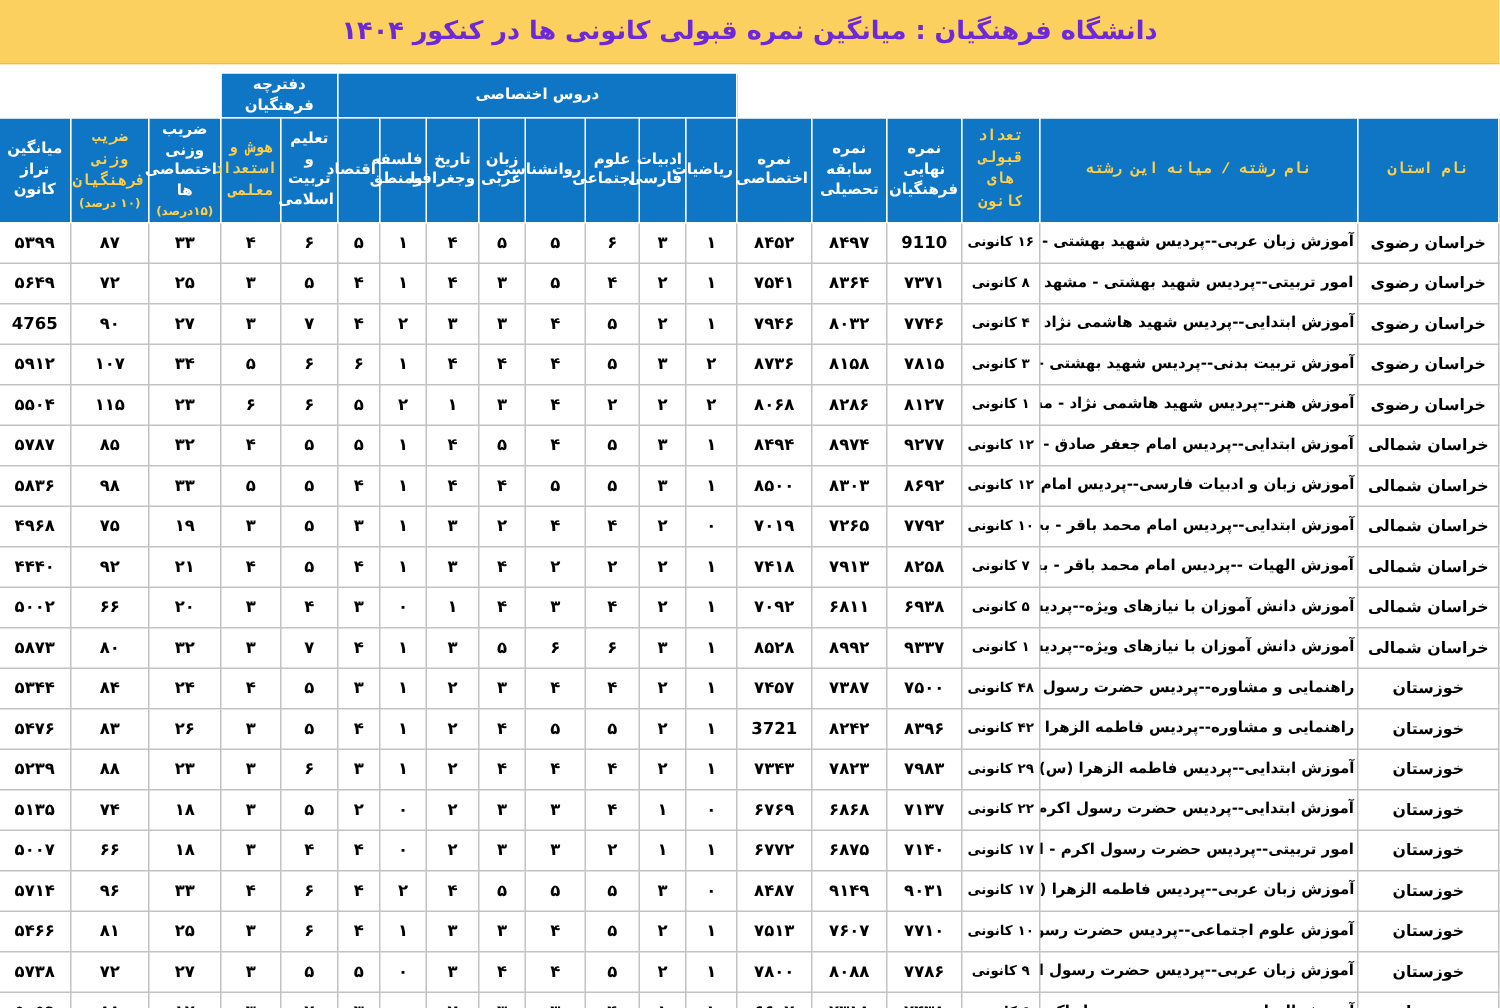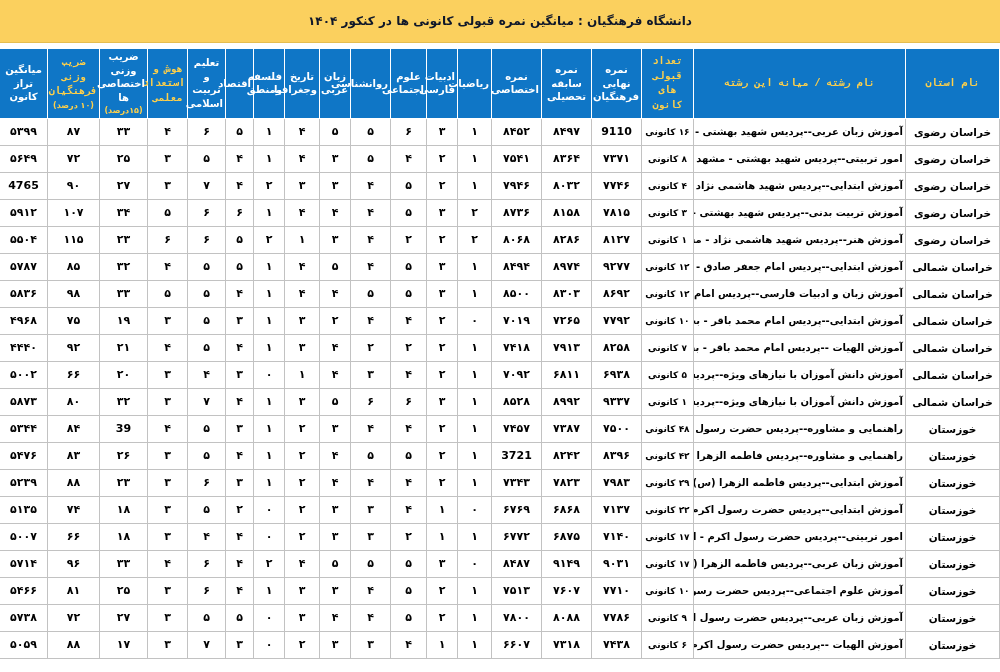--- a/index.html
+++ b/index.html
@@ -6,21 +6,21 @@
   body{
     width:1000px;height:672px;overflow:hidden;background:#ffffff;
     font-family:"DejaVu Sans","Liberation Sans",sans-serif;
     -webkit-font-smoothing:antialiased;
   }
   .title-bar{
     height:42px;background:#FBD express05E;display:flex;align-items:center;justify-content:center;
   }
   .title-bar{background:#FBD05E;border-bottom:1px solid #e6bd4e;}
   .title-text{
-    color:#0f172a;font-weight:bold;font-size:12px;letter-spacing:0;
+    color:#6d28d9;font-weight:bold;font-size:17px;letter-spacing:0;
   }
   .gap{height:5px;background:#ffffff;}
   table.score{
     width:1000px;border-collapse:collapse;table-layout:fixed;
   }
   thead th{
     background:#0F76C6;color:#ffffff;font-weight:bold;
     border:1px solid #ffffff;vertical-align:middle;text-align:center;
     padding:1px 2px;font-size:10px;line-height:1.35;
   }
@@ -62,20 +62,26 @@
       <col style="width: 35px;">
       <col style="width: 31px;">
       <col style="width: 28px;">
       <col style="width: 38px;">
       <col style="width: 40px;">
       <col style="width: 48px;">
       <col style="width: 52px;">
       <col style="width: 48px;">
     </colgroup>
   <thead>
+      <tr class="groups">
+        <th colspan="6" class="spacer"></th>
+        <th colspan="8">دروس اختصاصی</th>
+        <th colspan="2">دفترچه فرهنگیان</th>
+        <th colspan="3" class="spacer"></th>
+      </tr>
       <tr class="cols">
         <th><span class="accent">نام استان</span></th>
         <th><span class="accent">نام رشته / میانه این رشته</span></th>
         <th><span class="accent">تعداد قبولی های کانون</span></th>
         <th><span>نمره نهایی فرهنگیان</span></th>
         <th><span>نمره سابقه تحصیلی</span></th>
         <th><span>نمره اختصاصی</span></th>
         <th><span>ریاضیات</span></th>
         <th><span>ادبیات فارسی</span></th>
         <th><span>علوم اجتماعی</span></th>
@@ -333,21 +339,21 @@
         <td class="math">۱</td>
         <td class="lit">۲</td>
         <td class="social">۴</td>
         <td class="psych">۴</td>
         <td class="arabic">۳</td>
         <td class="history">۲</td>
         <td class="philosophy">۱</td>
         <td class="econ">۳</td>
         <td class="islamic">۵</td>
         <td class="aptitude">۴</td>
-        <td class="coef15">39</td>
+        <td class="coef15">۲۴</td>
         <td class="coef10">۸۴</td>
         <td class="taraz">۵۳۴۴</td>
       </tr>
       <tr>
         <td class="province">خوزستان</td>
         <td class="field">راهنمایی و مشاوره--پردیس فاطمه الزهرا (س) - اهواز</td>
         <td class="kanoon">۴۲ کانونی</td>
         <td class="final">۸۳۹۶</td>
         <td class="record">۸۲۴۲</td>
         <td class="spec">3721</td>

